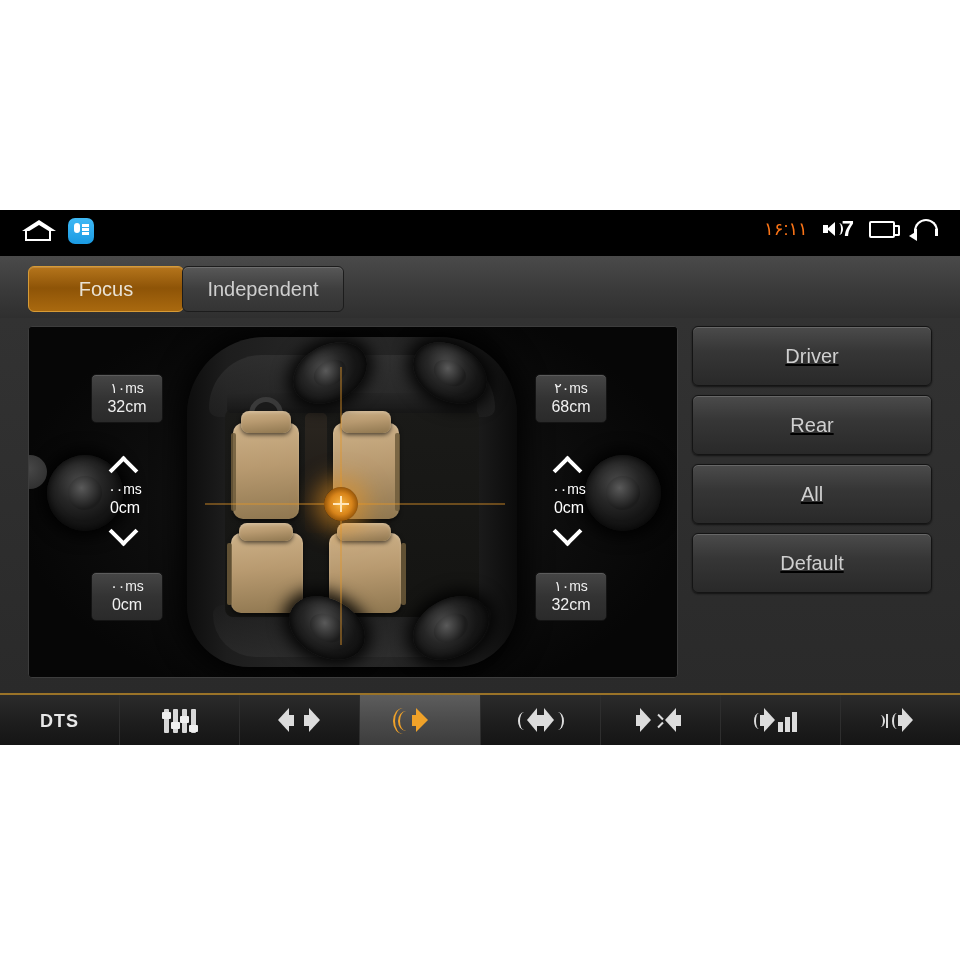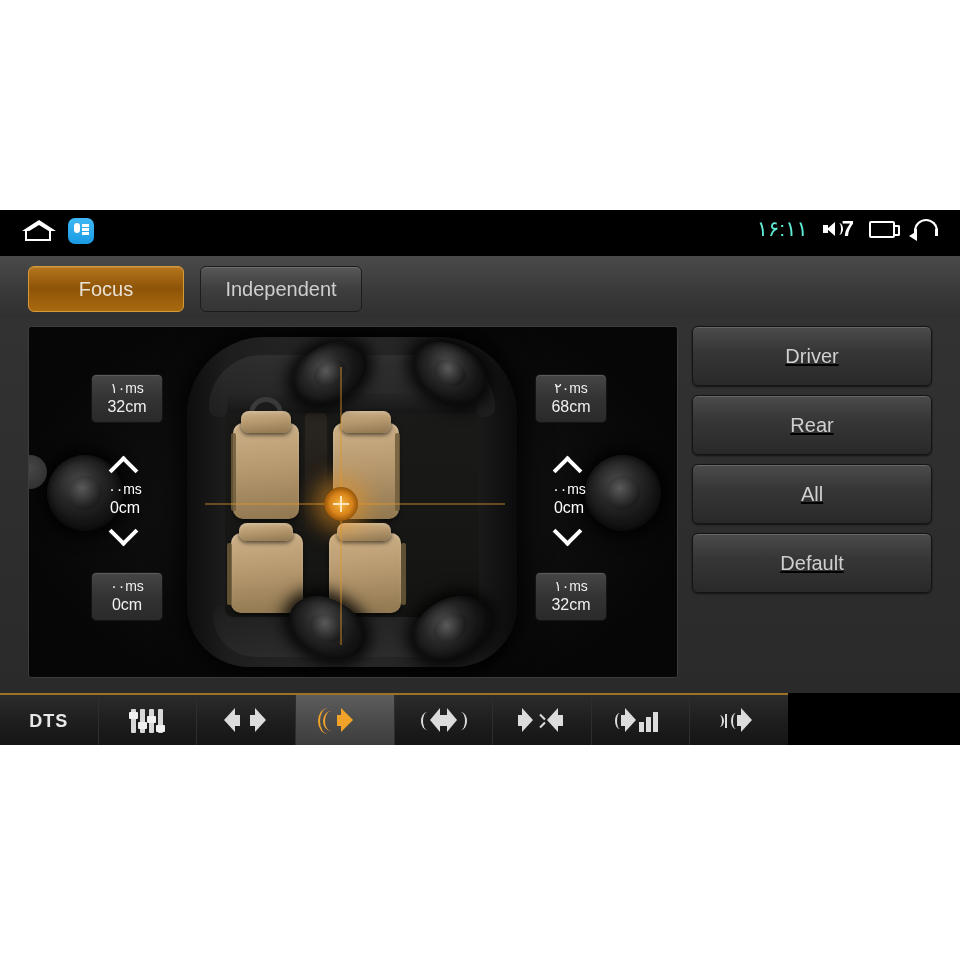--- a/index.html
+++ b/index.html
@@ -45,21 +45,21 @@
     background:#fff;border-radius:3px;
   }
   .app-ico:after{
     content:"";position:absolute;left:14px;top:6px;width:7px;height:3px;
     background:#fff;box-shadow:0 4px 0 #fff,0 8px 0 #fff;
   }
   .sb-right{
     position:absolute;right:20px;top:6px;display:flex;align-items:center;gap:15px;
     color:#fff;
   }
-  .sb-clock{font-size:21px;letter-spacing:.5px;color:#5eead4;}
+  .sb-clock{font-size:18px;letter-spacing:.5px;color:#f97316;}
   .sb-vol{display:flex;align-items:center;gap:3px;}
   .spk-glyph{
     position:relative;width:16px;height:16px;
   }
   .spk-glyph .body{
     position:absolute;left:0;top:4px;width:5px;height:8px;background:#fff;
   }
   .spk-glyph .cone{
     position:absolute;left:4px;top:1px;width:0;height:0;
     border-top:7px solid transparent;border-bottom:7px solid transparent;
@@ -109,21 +109,21 @@
     font-size:20px;color:#cfcfcf;border:1px solid #1c1c1c;
     box-shadow:inset 0 1px 0 rgba(255,255,255,.14);
     cursor:pointer;
   }
   .tab-focus{
     left:28px;width:154px;
     background:linear-gradient(180deg,#b5751c 0%,#8e5407 48%,#a9690f 100%);
     color:#e9e2d4;border-color:#d79b36;
   }
   .tab-indep{
-    left:200px;width:160px;
+    left:182px;width:160px;
     background:linear-gradient(180deg,#585858 0%,#3e3e3e 50%,#343434 100%);
   }
 
   
   .content{
     position:absolute;left:0;top:108px;width:960px;height:375px;
     background:linear-gradient(180deg,#323232 0%,#2a2a2a 100%);
   }
 
   
@@ -245,21 +245,21 @@
     width:240px;height:60px;margin-bottom:9px;border-radius:6px;
     background:linear-gradient(180deg,#4b4b4b 0%,#363636 42%,#292929 100%);
     border:1px solid #141414;
     box-shadow:inset 0 1px 0 rgba(255,255,255,.16), 0 1px 2px rgba(0,0,0,.6);
     display:flex;align-items:center;justify-content:center;
     color:#cfcfcf;font-size:20px;cursor:pointer;box-sizing:border-box;
   }
 
   
   .toolbar{
-    position:absolute;left:0;top:483px;width:788px;height:52px;
+    position:absolute;left:0;top:483px;width:960px;height:52px;
     border-top:2px solid #9a7328;
     background:linear-gradient(180deg,#2b2b2b 0%,#1c1c1c 60%,#141414 100%);
     display:flex;
   }
   .tool{
     flex:1 1 0;display:flex;align-items:center;justify-content:center;
     border-right:1px solid #2e2e2e;position:relative;cursor:pointer;
   }
   .tool:last-child{border-right:none;}
   .tool.active{

